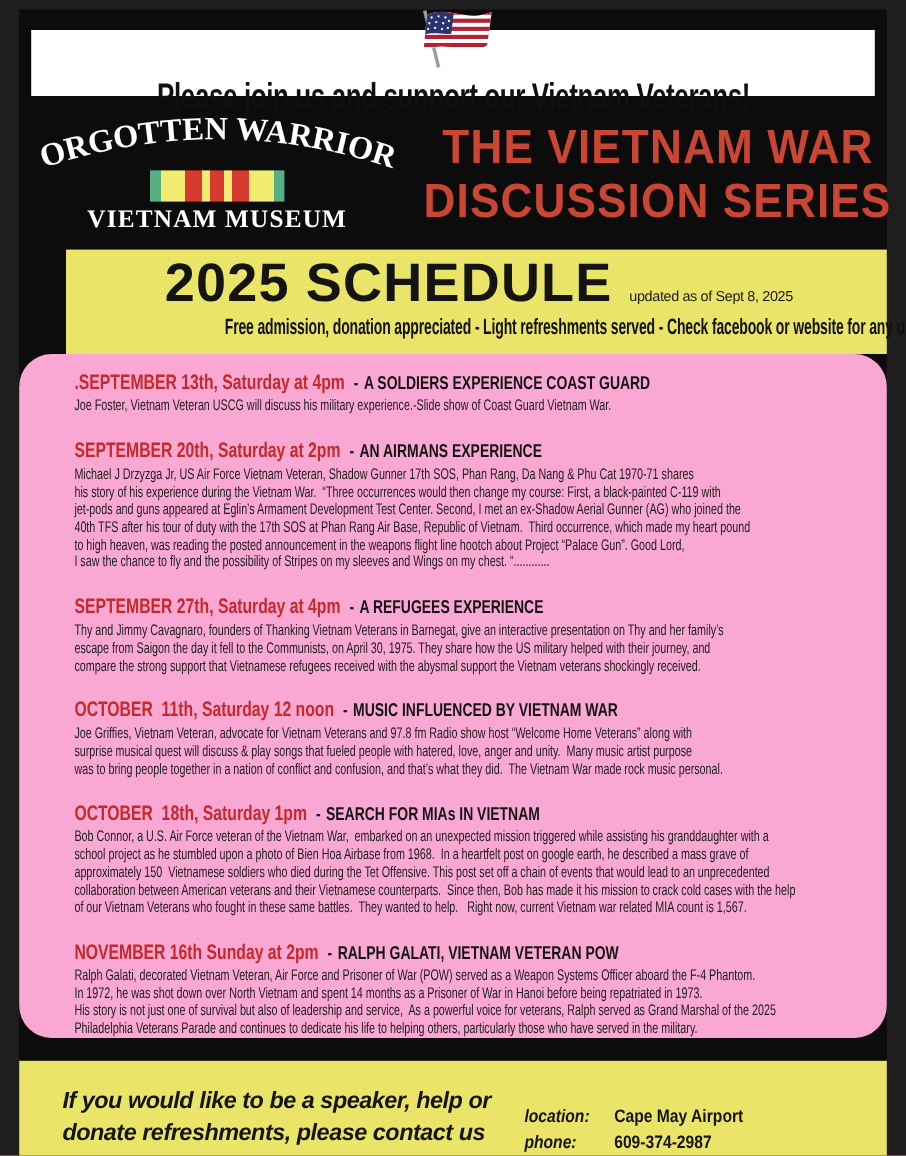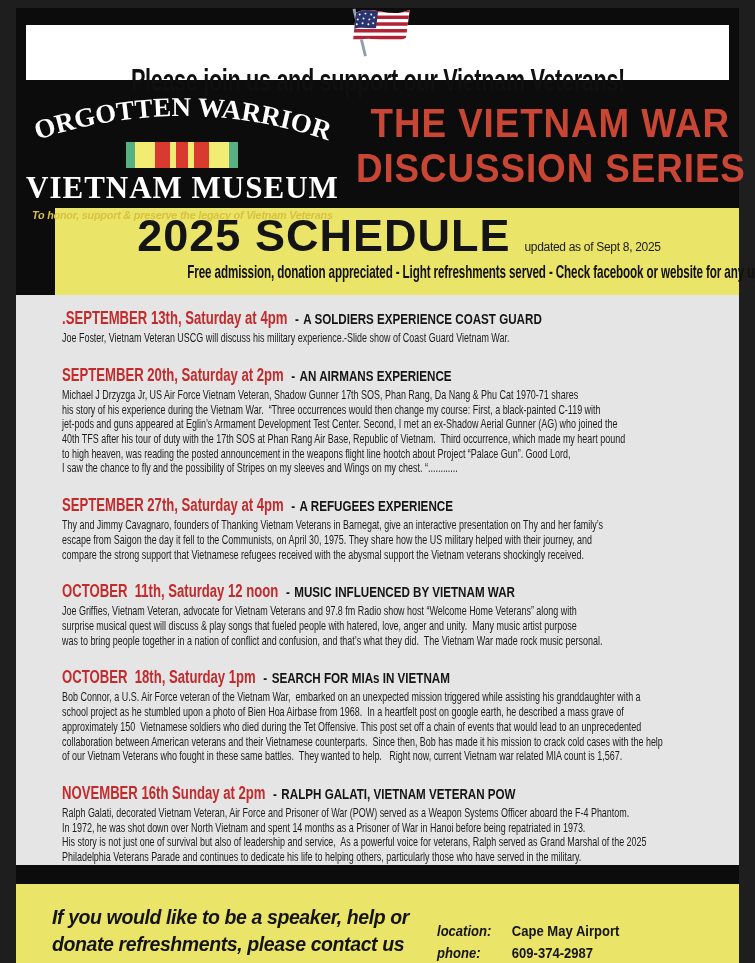--- a/index.html
+++ b/index.html
@@ -38,21 +38,21 @@
       #D93A30 26% 39%,
       #F2EC72 39% 45%,
       #D93A30 45% 55%,
       #F2EC72 55% 61%,
       #D93A30 61% 74%,
       #F2EC72 74% 92%,
       #55B183 92% 100%);
   }
   .museum-name{
     font-family:"Liberation Serif", serif;font-weight:bold;
-    font-size:31px;color:#FFFFFF;letter-spacing:1px;white-space:nowrap;
+    font-size:21px;color:#FFFFFF;letter-spacing:1px;white-space:nowrap;
   }
   .tagline{
     font-size:10.8px;font-style:italic;font-weight:bold;
     color:#D8C23F;margin-top:3px;white-space:nowrap;letter-spacing:-0.2px;
   }
   .series{
     flex:1;display:flex;flex-direction:column;justify-content:center;
     align-items:center;padding-top:4px;
   }
   .series-line{
@@ -70,22 +70,23 @@
     white-space:nowrap;line-height:1.05;
   }
   .schedule-updated{font-size:12px;color:#1a1a1a;letter-spacing:-0.3px;white-space:nowrap;}
   .free-line{
     margin-top:2px;font-size:18.5px;font-weight:bold;color:#101010;
     white-space:nowrap;transform:scaleX(0.63);transform-origin:center;
     letter-spacing:-0.2px;
   }
   
   .content{
-    background:#e5e5e5;min-height:552px;padding:13px 8px 0 46px;
+    background:#f9a8d4;min-height:552px;padding:13px 8px 0 46px;
     box-sizing:border-box;
+    border-radius:27px;
   }
   .event{margin-bottom:19px;}
   .ev-heading{
     transform:scaleX(0.75);transform-origin:0 50%;width:133%;
     white-space:pre;margin-bottom:2px;
   }
   .ev-date{font-size:17.5px;font-weight:bold;color:#C32A2C;}
   .ev-dash{font-size:15.5px;font-weight:bold;color:#141414;margin:0 6px 0 10px;}
   .ev-title{font-size:15.5px;font-weight:bold;color:#141414;}
   .ev-body{
@@ -156,21 +157,20 @@
       <svg class="arch-svg" width="310" height="52" viewBox="0 0 310 52">
         <defs>
             <path id="archpath" d="M 10 50 Q 155 2 300 50" fill="none"></path>
           </defs>
         <text font-family="Liberation Serif, serif" font-size="27" font-weight="bold" fill="#FFFFFF">
           <textPath href="#archpath" startOffset="50%" text-anchor="middle">FORGOTTEN WARRIORS</textPath>
         </text>
       </svg>
       <div class="ribbon"></div>
       <div class="museum-name">VIETNAM MUSEUM</div>
-      <div class="tagline">To honor, support &amp; preserve the legacy of Vietnam Veterans</div>
     </div>
     <div class="series">
       <div class="series-line">THE VIETNAM WAR</div>
       <div class="series-line">DISCUSSION SERIES</div>
     </div>
   </div>
 
   <div class="yellow-band">
     <div class="schedule-row">
       <span class="schedule-title">2025 SCHEDULE</span>

